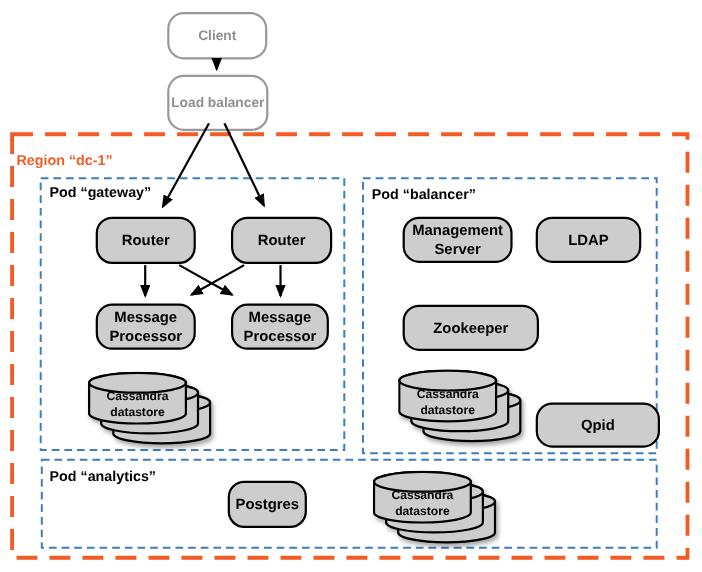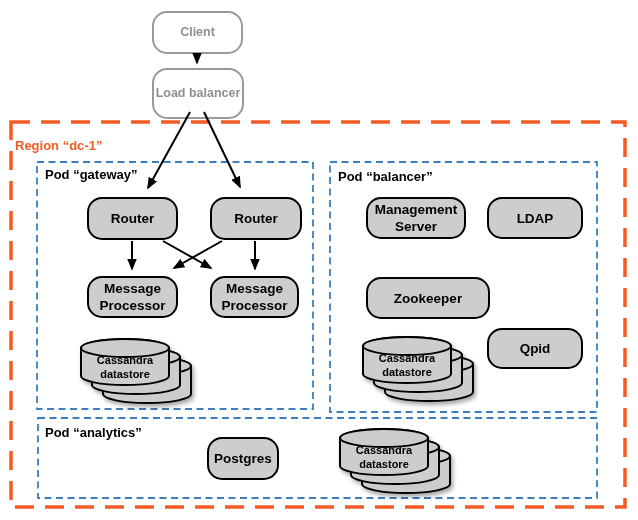--- a/index.html
+++ b/index.html
@@ -77,21 +77,21 @@
   <div class="node" style="left:366px;top:197px;width:100px;height:42px">
     <span>Management</span>
     <span>Server</span>
   </div>
   <div class="node" style="left:487px;top:197px;width:96px;height:42px">
     <span>LDAP</span>
   </div>
   <div class="node" style="left:366px;top:277px;width:124px;height:42px">
     <span>Zookeeper</span>
   </div>
-  <div class="node" style="left:487px;top:328px;width:96px;height:41px">
+  <div class="node" style="left:487px;top:366px;width:113px;height:41px">
     <span>Qpid</span>
   </div>
 
   <div class="node" style="left:207px;top:437px;width:72px;height:43px">
     <span>Postgres</span>
   </div>
 
   <svg class="cyl" style="left:80px;top:338px" width="114" height="68" viewBox="0 0 114 68">
     <g class="cg" transform="translate(23,19)">
       <path d="M0,9 a44,9 0 0 1 88,0 l0,28 a44,9 0 0 1 -88,0 z"></path>

